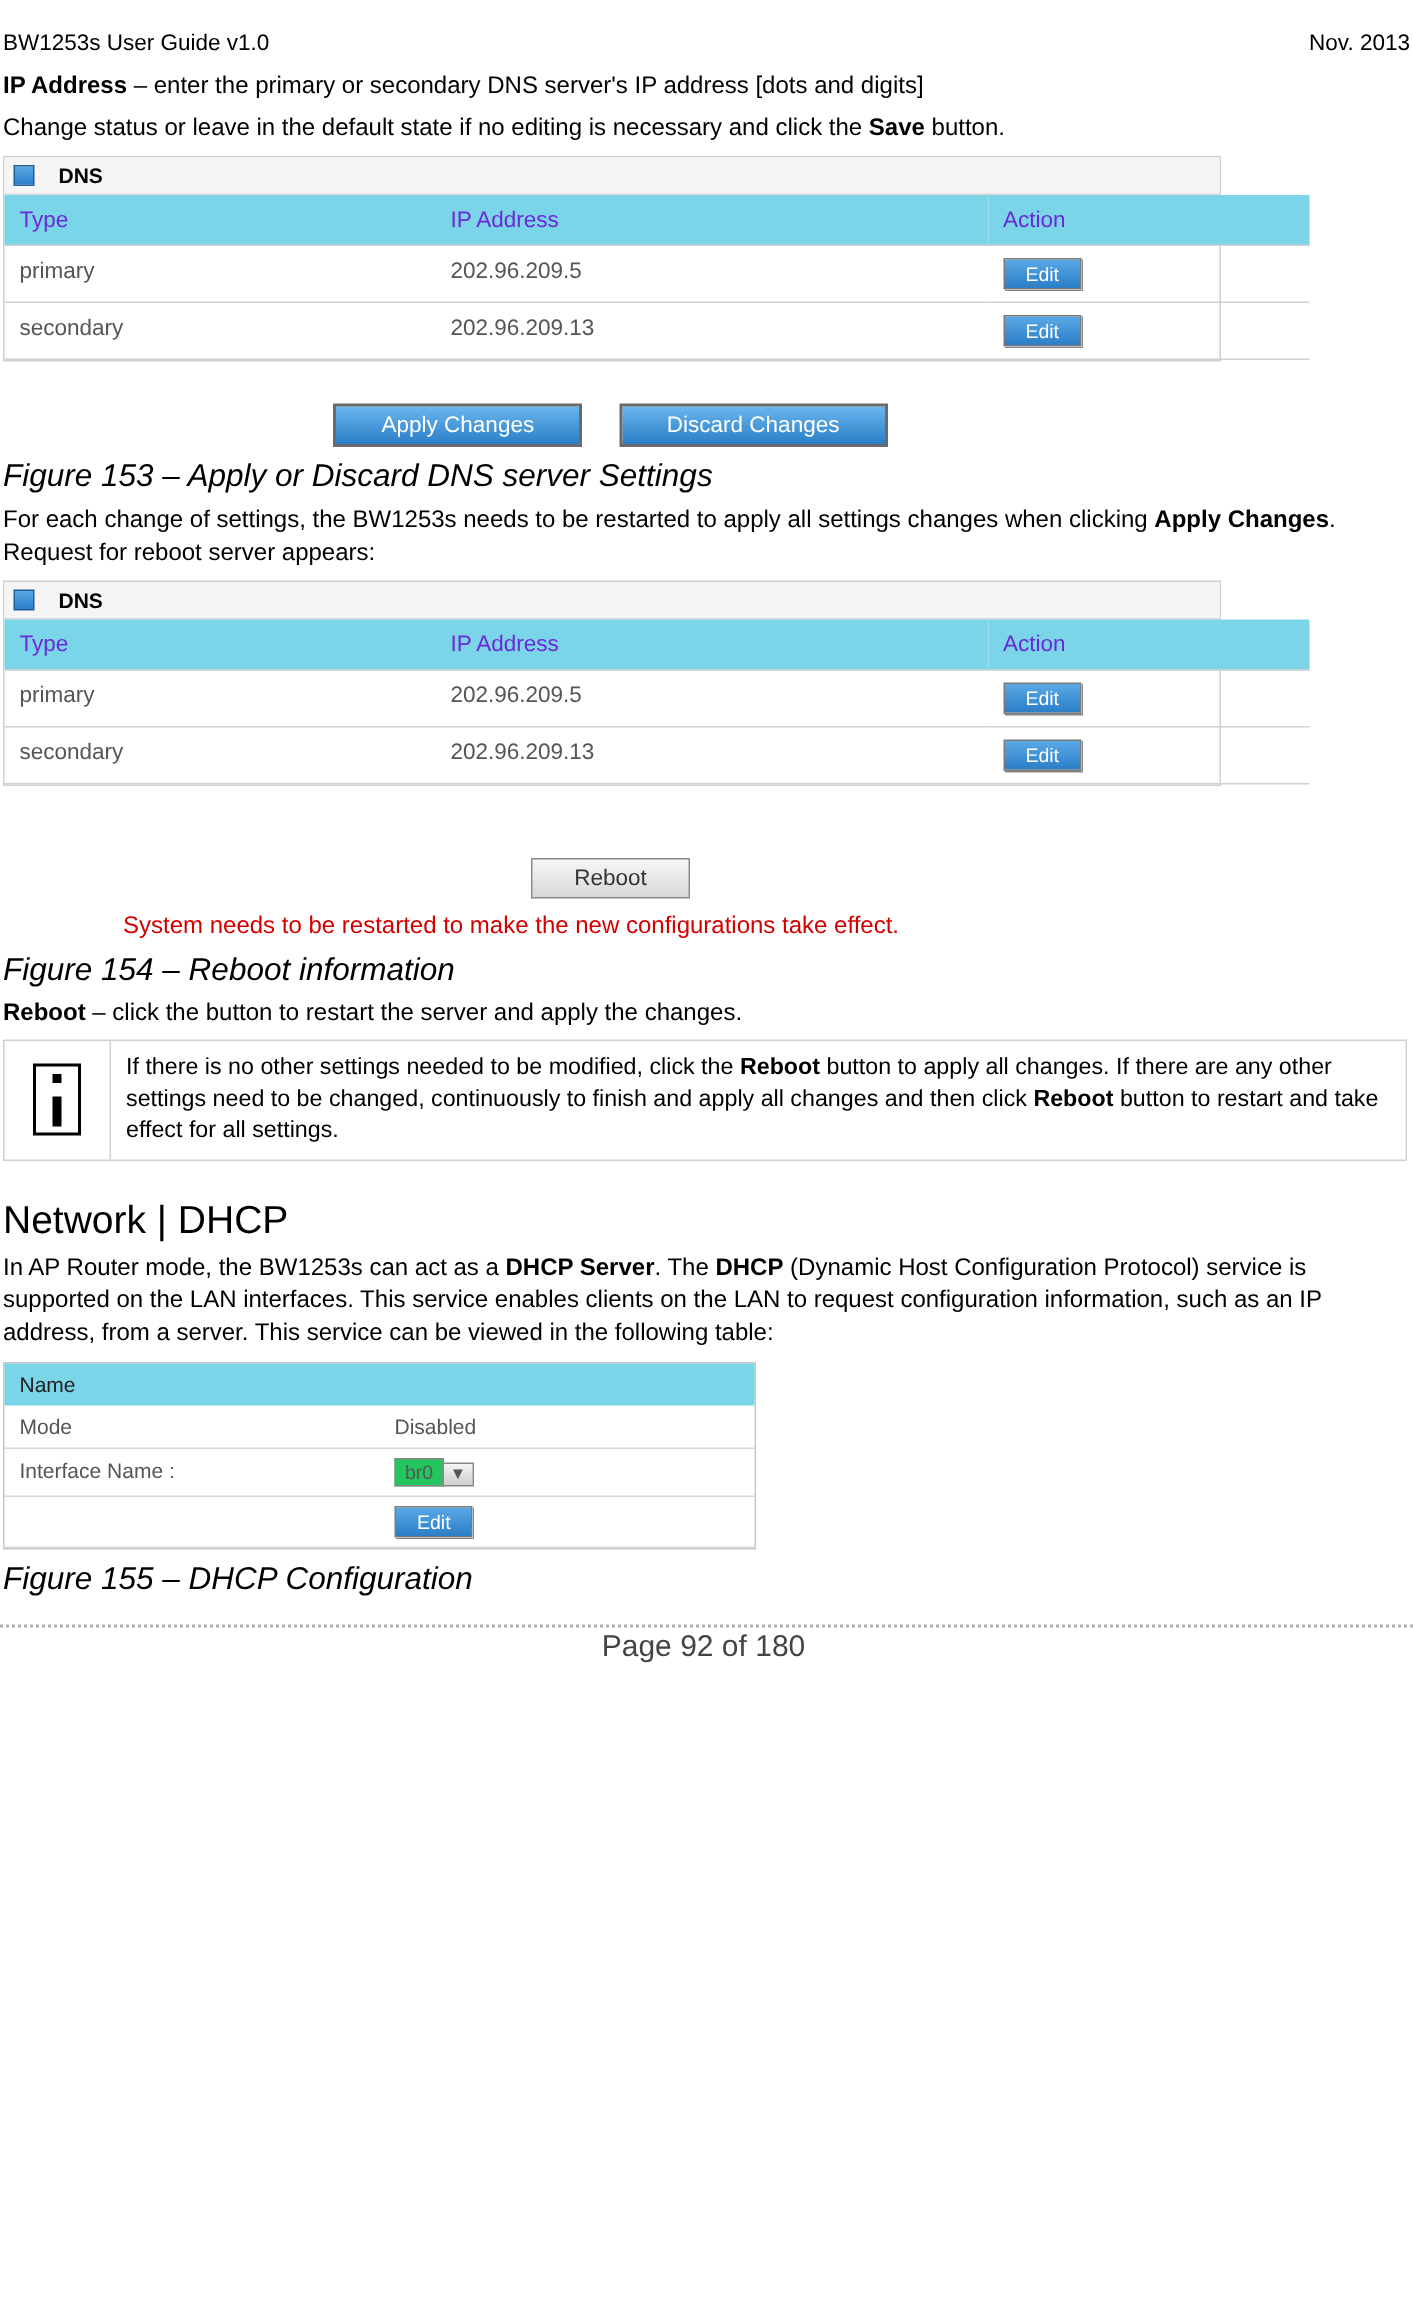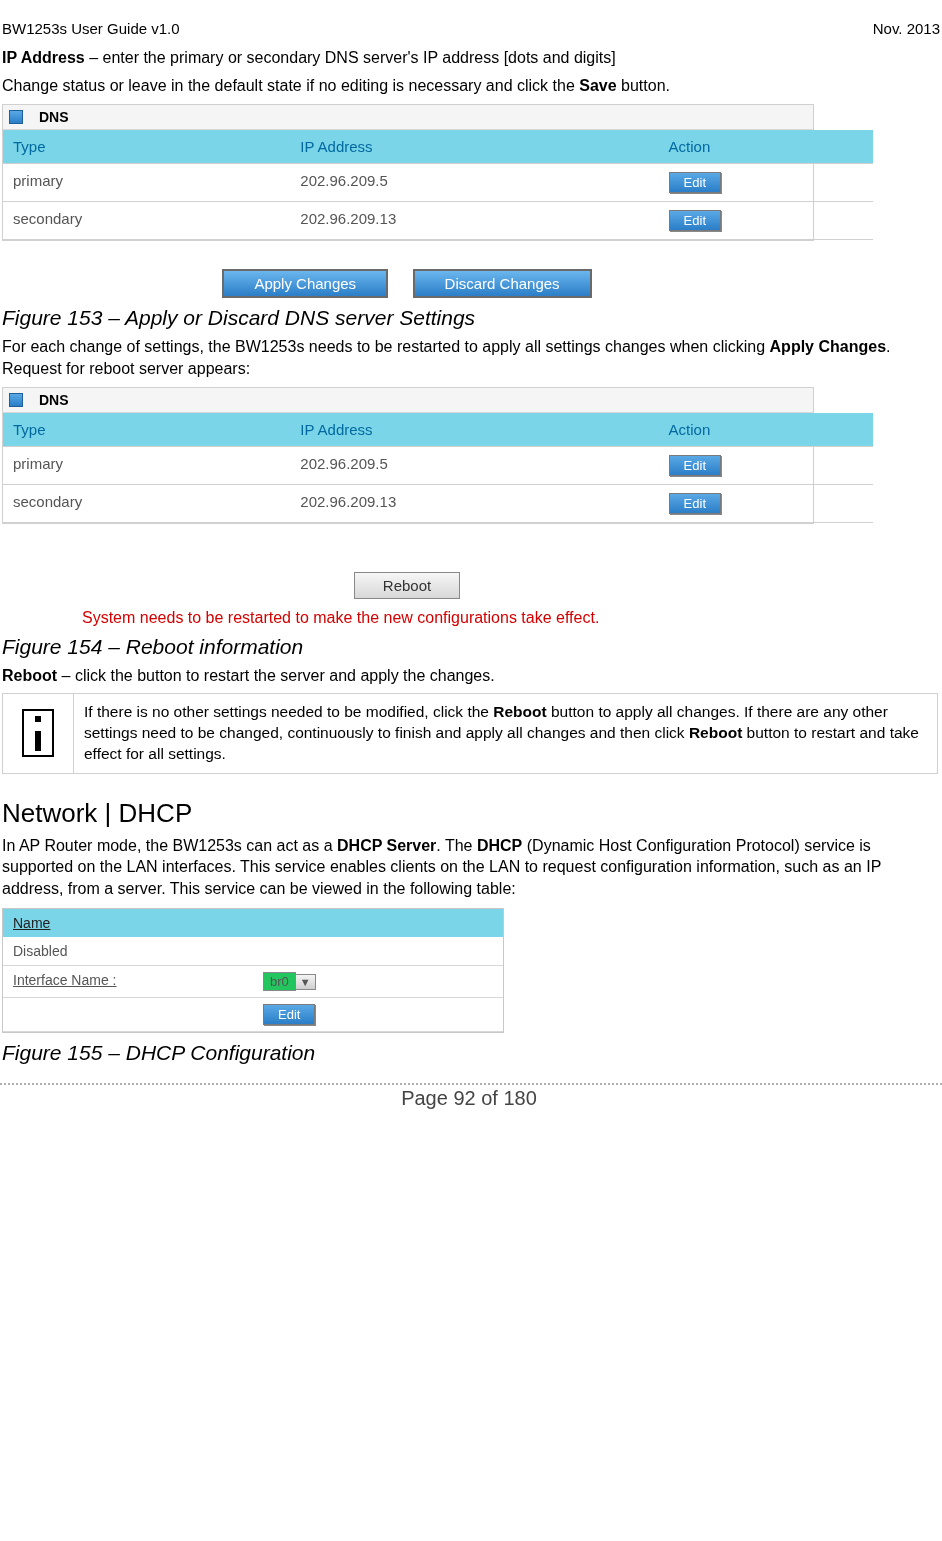--- a/index.html
+++ b/index.html
@@ -42,21 +42,21 @@
   }
   .sq-icon {
     display: inline-block;
     width: 12px; height: 12px;
     background: linear-gradient(#5aa9e6,#2b7ec7);
     border: 1px solid #1e5e99;
   }
   .cols-row { display: flex; }
   .col-head {
     background: #79d5e7;
-    color: #0369a1;
+    color: #6d28d9;
     font-size: 15px;
     padding: 8px 10px;
     border-bottom: 1px solid #d0d0d0;
   }
   .col-cell {
     font-size: 15px;
     padding: 8px 10px;
     border-bottom: 1px solid #d0d0d0;
     color: #555;
   }
@@ -114,21 +114,21 @@
   }
   .info-icon {
     width:28px;height:44px;border:2px solid #000;
     display:flex;flex-direction:column;align-items:center;justify-content:space-around;
   }
   .info-icon .dot{width:6px;height:6px;background:#000;}
   .info-icon .bar{width:6px;height:20px;background:#000;}
   .info-text-cell { flex:1; padding:8px 10px; font-size:15.5px; line-height:1.35;}
   .dhcp-box { width: 500px; border:1px solid #c8c8c8; margin:8px 0 4px 0;}
   .dhcp-row{display:flex;border-bottom:1px solid #d8d8d8;}
-  .dhcp-a{flex:0 0 46%;padding:6px 10px;font-size:14px;color:#555;text-decoration:underline;}
+  .dhcp-a{flex:0 0 46%;padding:6px 10px;font-size:14px;color:#555;}
   .dhcp-b{flex:1;padding:6px 10px;font-size:14px;color:#555;}
   .dhcp-head-row{display:flex;background:#79d5e7;}
   .dhcp-head-row > div{padding:6px 10px;font-size:14px;color:#222;}
   .combo{display:inline-block;border:1px solid #888;padding:1px 6px;font-size:13px;background:#22c55e;}
   .combo-arrow{display:inline-block;border:1px solid #888;background:linear-gradient(#f4f4f4,#cfcfcf);padding:1px 4px;font-size:11px;margin-left:-1px;}
   .footer-dots{
     border:0;border-top:2px dotted #b0b0b0;margin:18px 0 2px 0;
   }
   .page-num{ text-align:center;font-size:20px;color:#444;padding-right:4px;}
   .narrow{width:810px;}
@@ -239,20 +239,21 @@
 
 <p class="p">
   <span>In AP Router mode, the BW1253s can act as a </span><strong>DHCP Server</strong><span>. The </span><strong>DHCP</strong><span> (Dynamic Host Configuration Protocol) service is supported on the LAN interfaces. This service enables clients on the LAN to request configuration information, such as an IP address, from a server. This service can be viewed in the following table:</span>
 </p>
 
 <div class="dhcp-box">
   <div class="dhcp-head-row">
     <div class="dhcp-a" style="color:#222;">Name</div>
   </div>
   <div class="dhcp-row">
+    <div class="dhcp-a">Mode</div>
     <div class="dhcp-b">Disabled</div>
   </div>
   <div class="dhcp-row">
     <div class="dhcp-a">Interface Name :</div>
     <div class="dhcp-b">
       <span class="combo">br0</span><span class="combo-arrow">▼</span>
     </div>
   </div>
   <div class="dhcp-row">
     <div class="dhcp-a"></div>

